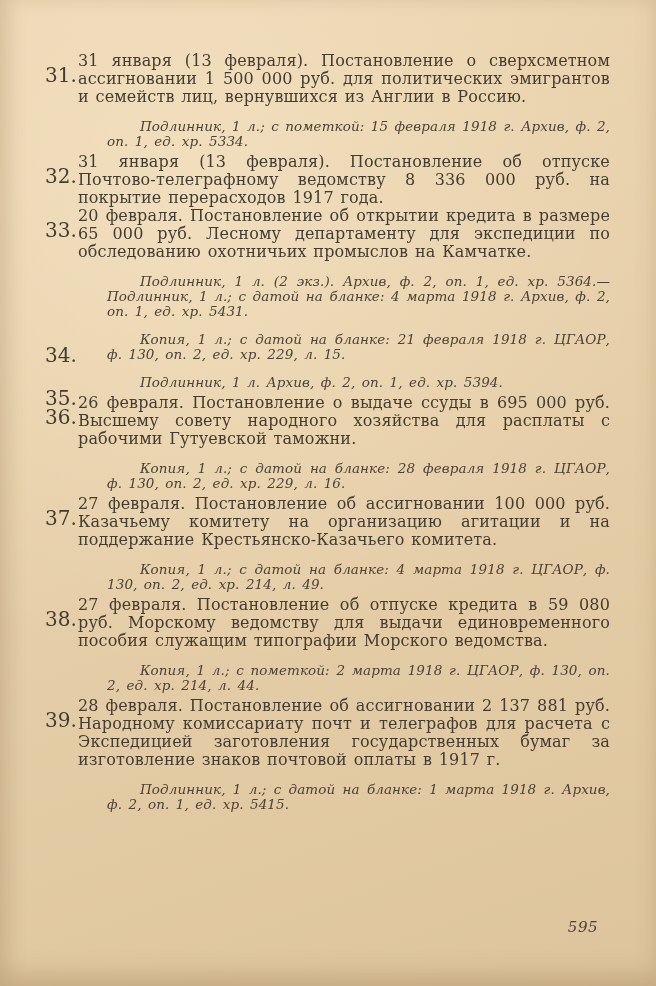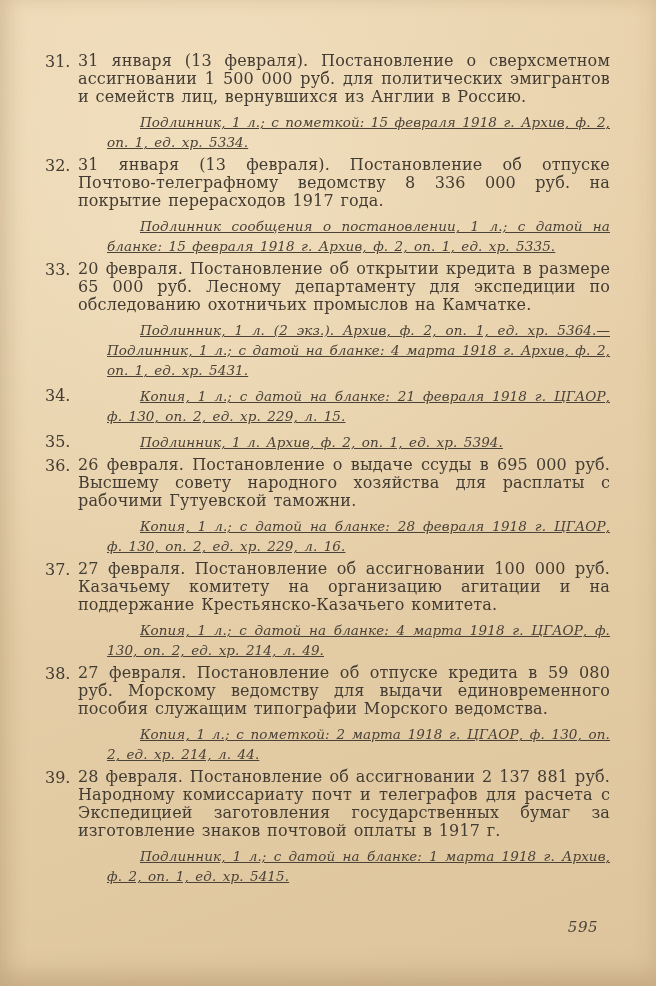--- a/index.html
+++ b/index.html
@@ -28,42 +28,41 @@
     padding: 52px 46px 0 45px;
   }
   .entry {
     position: relative;
     padding-left: 33px;
     margin: 0;
   }
   .entry-number {
     position: absolute;
     left: 0;
-    top: 0;
-    font-size: 16px;
+    top: 13px;
+    font-size: 20px;
     line-height: 20.5px;
   }
   .entry-text {
     font-size: 16px;
     line-height: 18px;
     text-align: justify;
     letter-spacing: 0.15px;
     word-spacing: 1.5px;
   }
   .entry-source {
     font-style: italic;
     font-size: 13.5px;
-    line-height: 20px;
+    line-height: 15px;
     text-align: justify;
-    margin: 6px 0 4px 29px;
+    margin: 13px 0 4px 29px;
     text-indent: 33px;
     letter-spacing: 0.1px;
     word-spacing: 2px;
     color: #4a4237;
-    text-decoration: underline;
   }
   .page-number {
     position: absolute;
     right: 58px;
     top: 918px;
     font-size: 15px;
     color: #4a4237;
     letter-spacing: 0.5px;
     font-style: italic;
   }
@@ -76,21 +75,20 @@
 
     <div class="entry">
       <span class="entry-number">31.</span>
       <div class="entry-text">31 января (13 февраля). Постановление о сверхсметном ассигновании 1 500 000 руб. для политических эмигрантов и семейств лиц, вернувшихся из Англии в Россию.</div>
       <div class="entry-source">Подлинник, 1 л.; с пометкой: 15 февраля 1918 г. Архив, ф. 2, оп. 1, ед. хр. 5334.</div>
     </div>
 
     <div class="entry">
       <span class="entry-number">32.</span>
       <div class="entry-text">31 января (13 февраля). Постановление об отпуске Почтово-телеграфному ведомству 8 336 000 руб. на покрытие перерасходов 1917 года.</div>
-      <div class="entry-source">Подлинник сообщения о постановлении, 1 л.; с датой на бланке: 15 февраля 1918 г. Архив, ф. 2, оп. 1, ед. хр. 5335.</div>
     </div>
 
     <div class="entry">
       <span class="entry-number">33.</span>
       <div class="entry-text">20 февраля. Постановление об открытии кредита в размере 65 000 руб. Лесному департаменту для экспедиции по обследованию охотничьих промыслов на Камчатке.</div>
       <div class="entry-source">Подлинник, 1 л. (2 экз.). Архив, ф. 2, оп. 1, ед. хр. 5364.— Подлинник, 1 л.; с датой на бланке: 4 марта 1918 г. Архив, ф. 2, оп. 1, ед. хр. 5431.</div>
     </div>
 
     <div class="entry">
       <span class="entry-number">34.</span>

